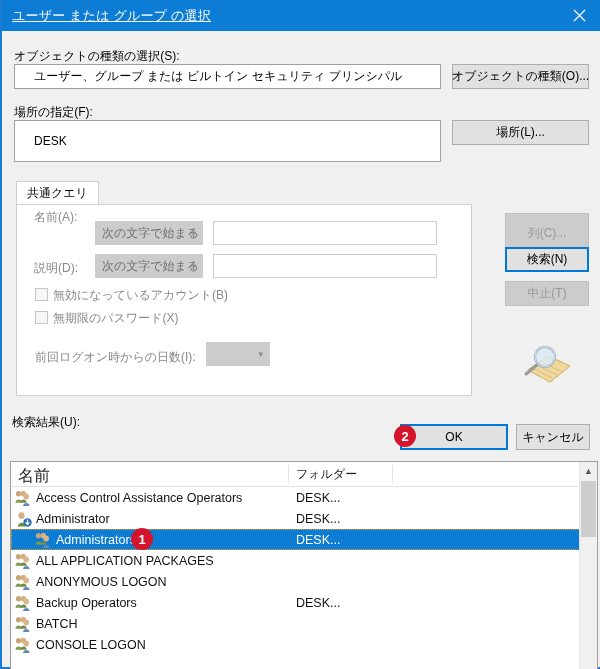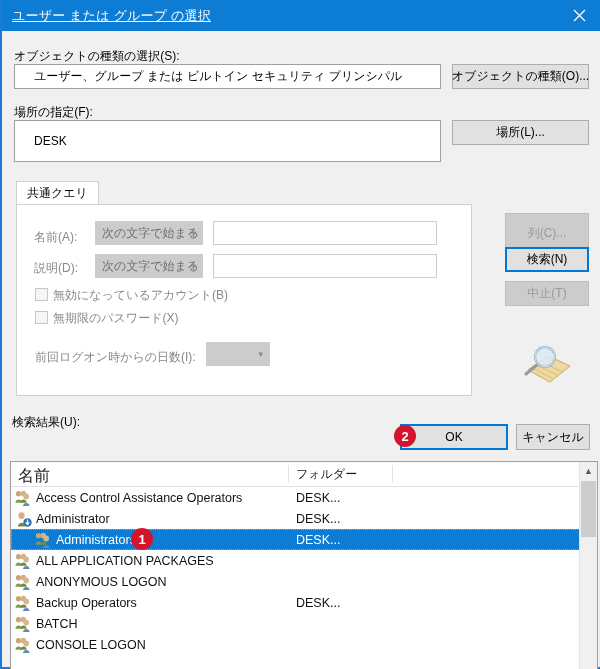--- a/index.html
+++ b/index.html
@@ -250,21 +250,21 @@
     <div class="textbox" style="left:10px; top:89px; width:427px; height:42px;">
       <span>DESK</span>
     </div>
     <div class="btn" style="left:448px; top:89px; width:137px; height:25px;">場所(L)...</div>
 
     <div class="tabstrip">
       <div class="tab">共通クエリ</div>
     </div>
     <div class="tabpanel">
 
-      <div class="lbl dim" style="left:17px; top:24px;">名前(A):</div>
+      <div class="lbl dim" style="left:17px; top:4px;">名前(A):</div>
       <div class="combo" style="left:78px; top:16px; width:108px; height:24px;">
         <span>次の文字で始まる</span>
         <span class="chev">▾</span>
       </div>
       <div class="textbox" style="left:196px; top:16px; width:224px; height:24px; background:#ffffff; border-color:#cdcdcd;">
         <span></span>
       </div>
 
       <div class="lbl dim" style="left:17px; top:55px;">説明(D):</div>
       <div class="combo" style="left:78px; top:49px; width:108px; height:24px;">

